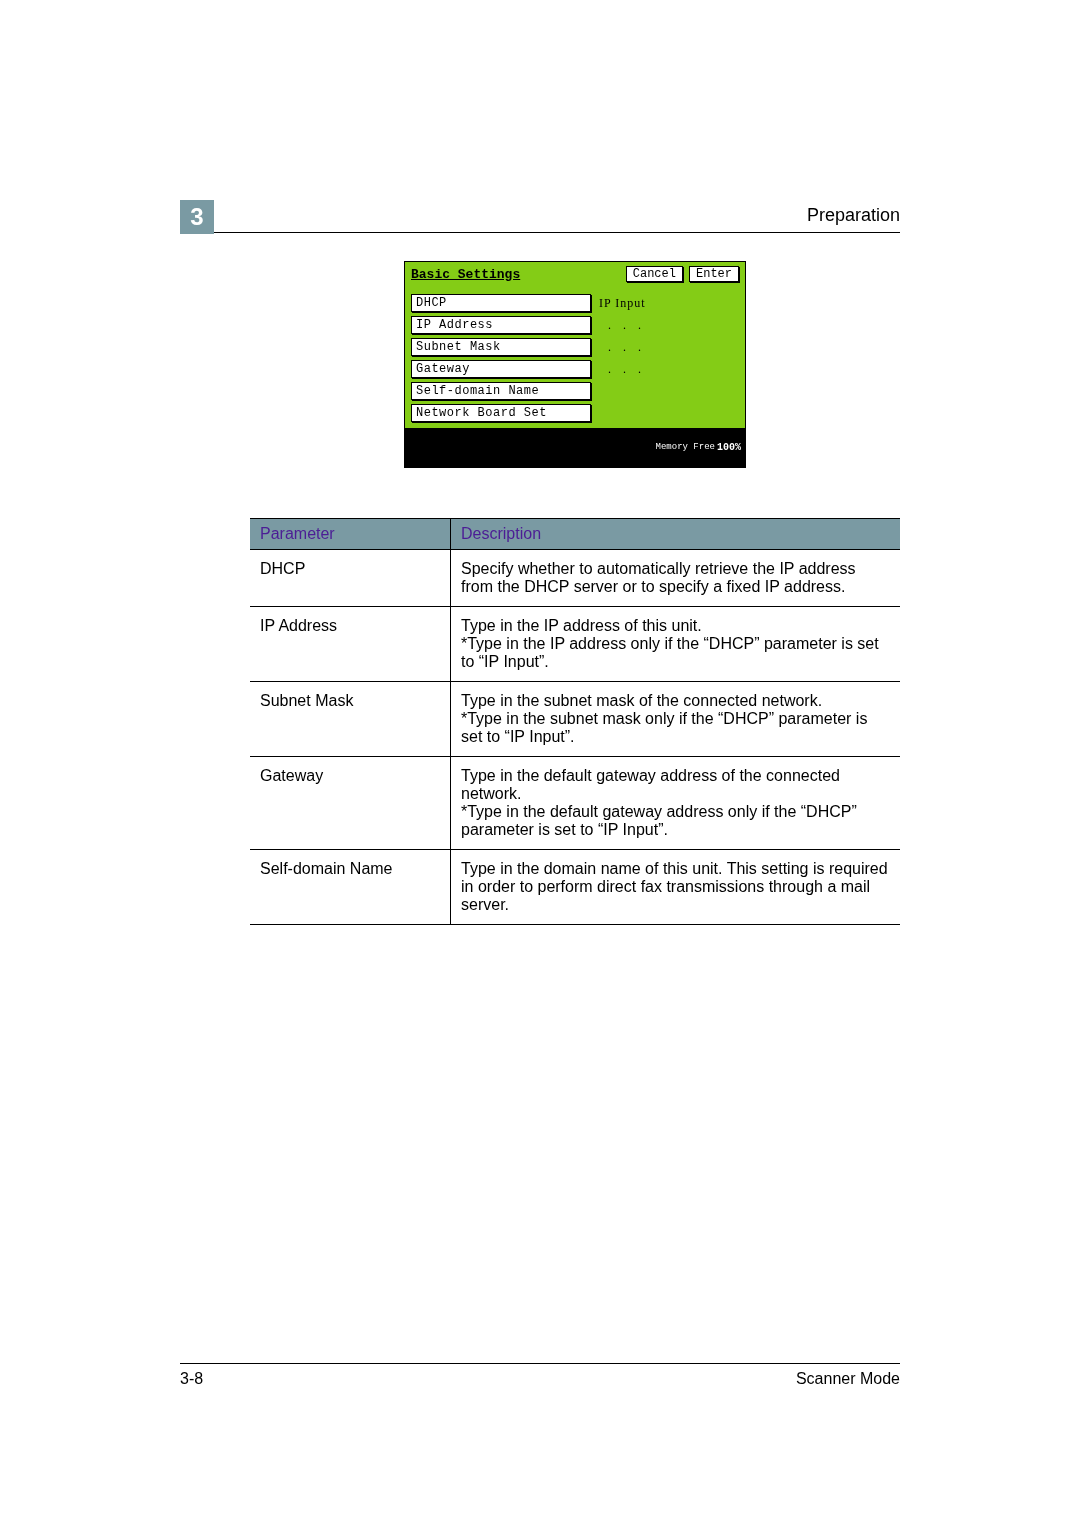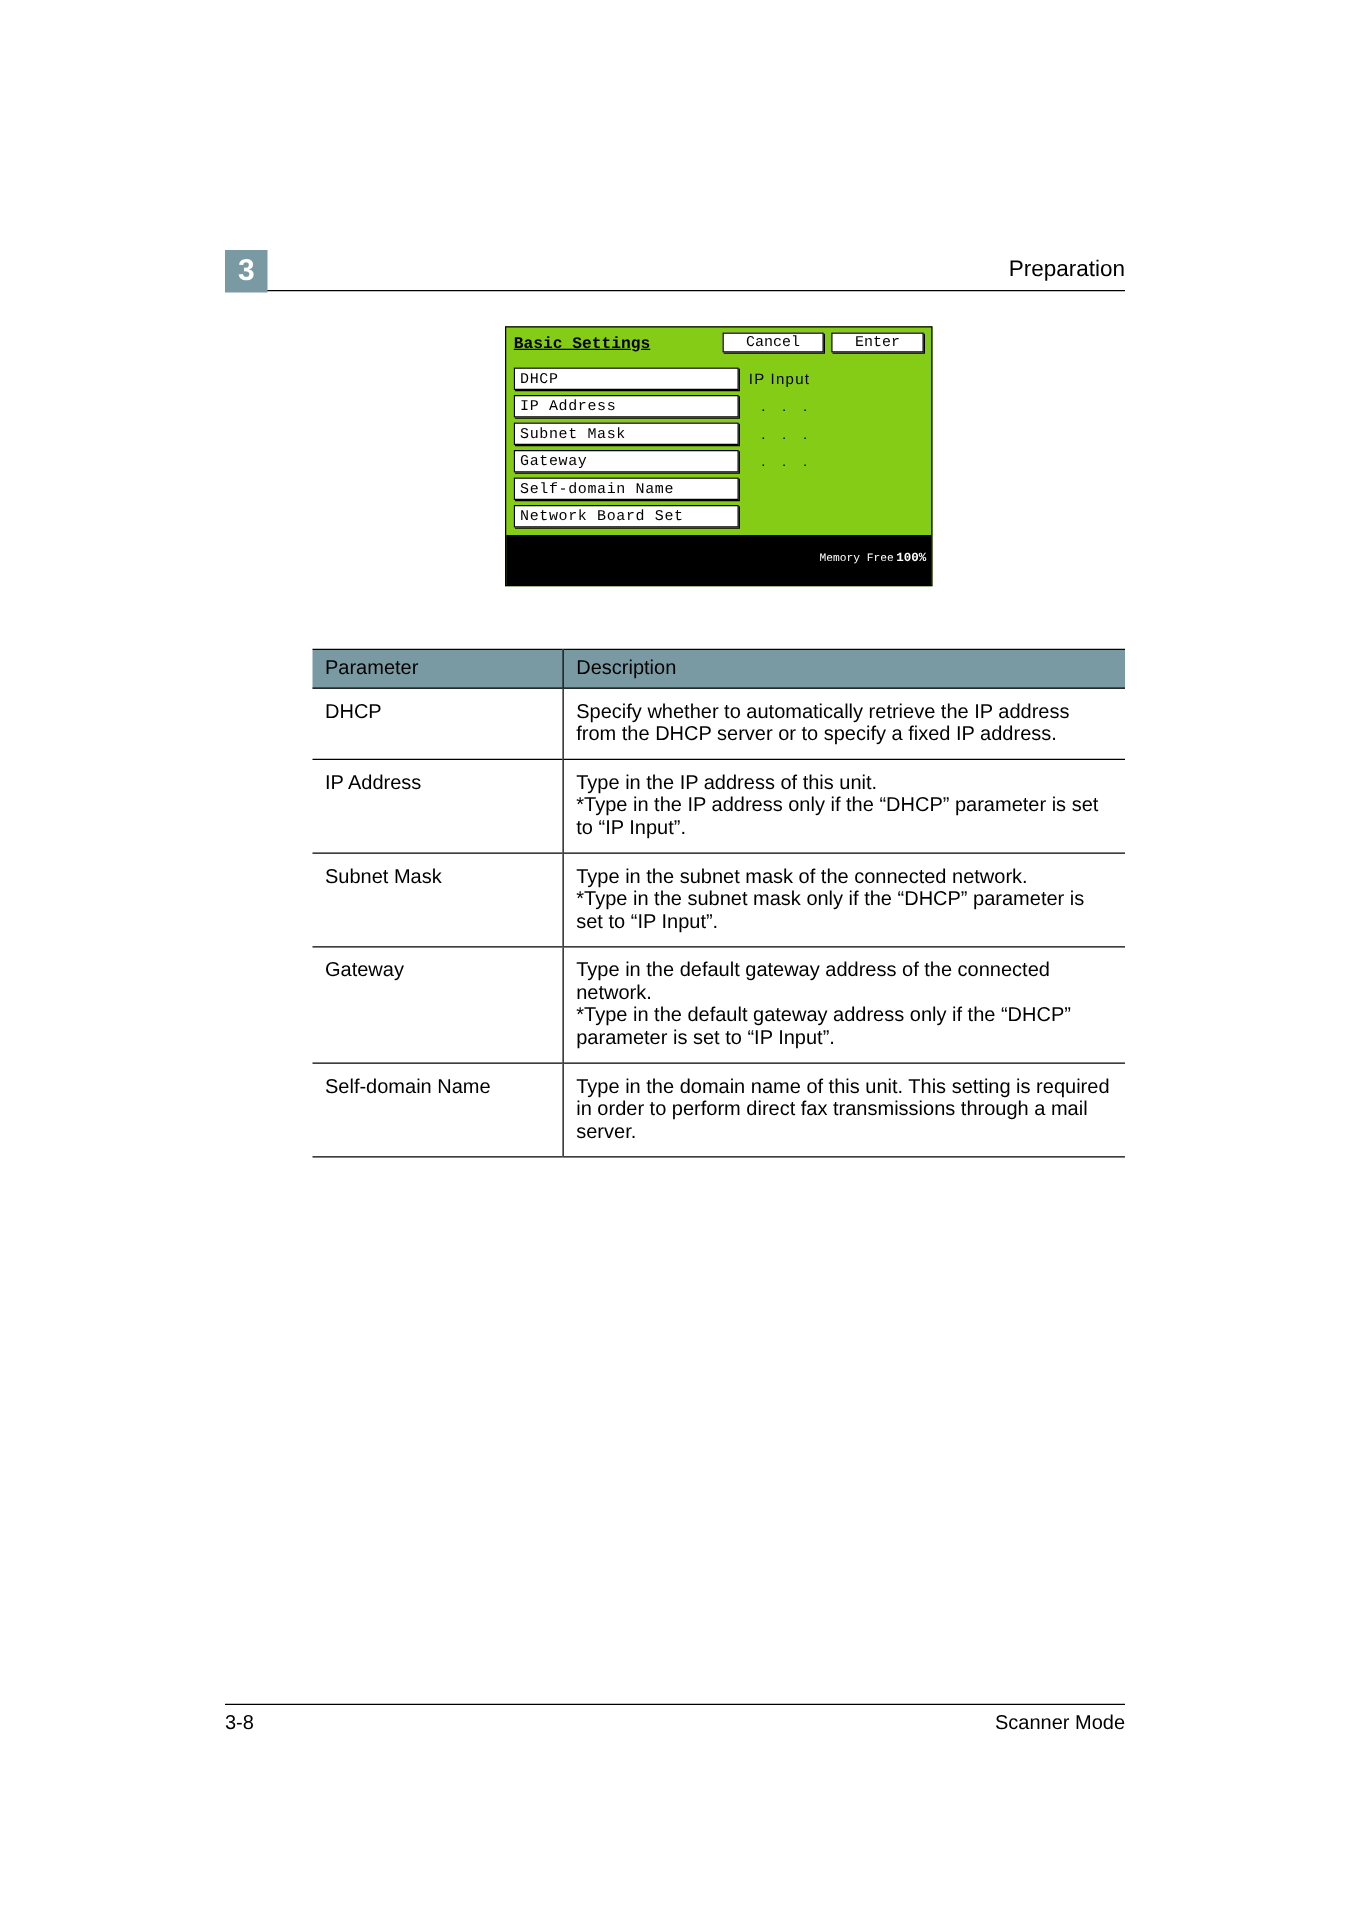--- a/index.html
+++ b/index.html
@@ -69,21 +69,21 @@
     padding: 4px 6px 2px 6px;
   }
   .dev-title {
     font-weight: bold;
     text-decoration: underline;
     font-family: "Courier New", monospace;
   }
   .dev-tbtn {
     border: 1px solid #000;
     box-shadow: 1px 1px 0 #000;
-    padding: 0 18px;
+    padding: 0 6px;
     font-family: "Courier New", monospace;
     font-size: 12px;
     background: #fff;
     margin-left: 2px;
   }
   .dev-titlebar > .btn-group {
     display: flex;
     gap: 4px;
   }
   .dev-body {
@@ -100,21 +100,21 @@
     box-shadow: 1px 1px 0 #000;
     padding: 1px 4px;
     font-family: "Courier New", monospace;
     font-size: 12px;
     background: #fff;
     text-align: left;
     margin-right: 8px;
     letter-spacing: 0.5px;
   }
   .dev-value {
-    font-family: Liberation Sans, sans-serif;
+    font-family: Liberation Serif, serif;
     font-size: 12px;
     letter-spacing: 1px;
   }
   .dev-footer {
     background: #000;
     color: #fff;
     font-size: 10px;
     padding: 14px 4px;
     text-align: right;
     font-family: "Courier New", monospace;
@@ -125,21 +125,21 @@
   
   table.params {
     width: 100%;
     border-collapse: collapse;
     font-size: 16px;
     border-top: 1.5px solid #000;
     border-bottom: 1.5px solid #000;
   }
   table.params th {
     background: #7a9aa3;
-    color: #000000;
+    color: #4c1d95;
     font-weight: normal;
     text-align: left;
     padding: 6px 10px;
     border-left: 1px solid #000;
   }
   table.params th:first-child { border-left: none; }
   table.params td {
     padding: 10px 10px;
     vertical-align: top;
     border-top: 1px solid #000;

